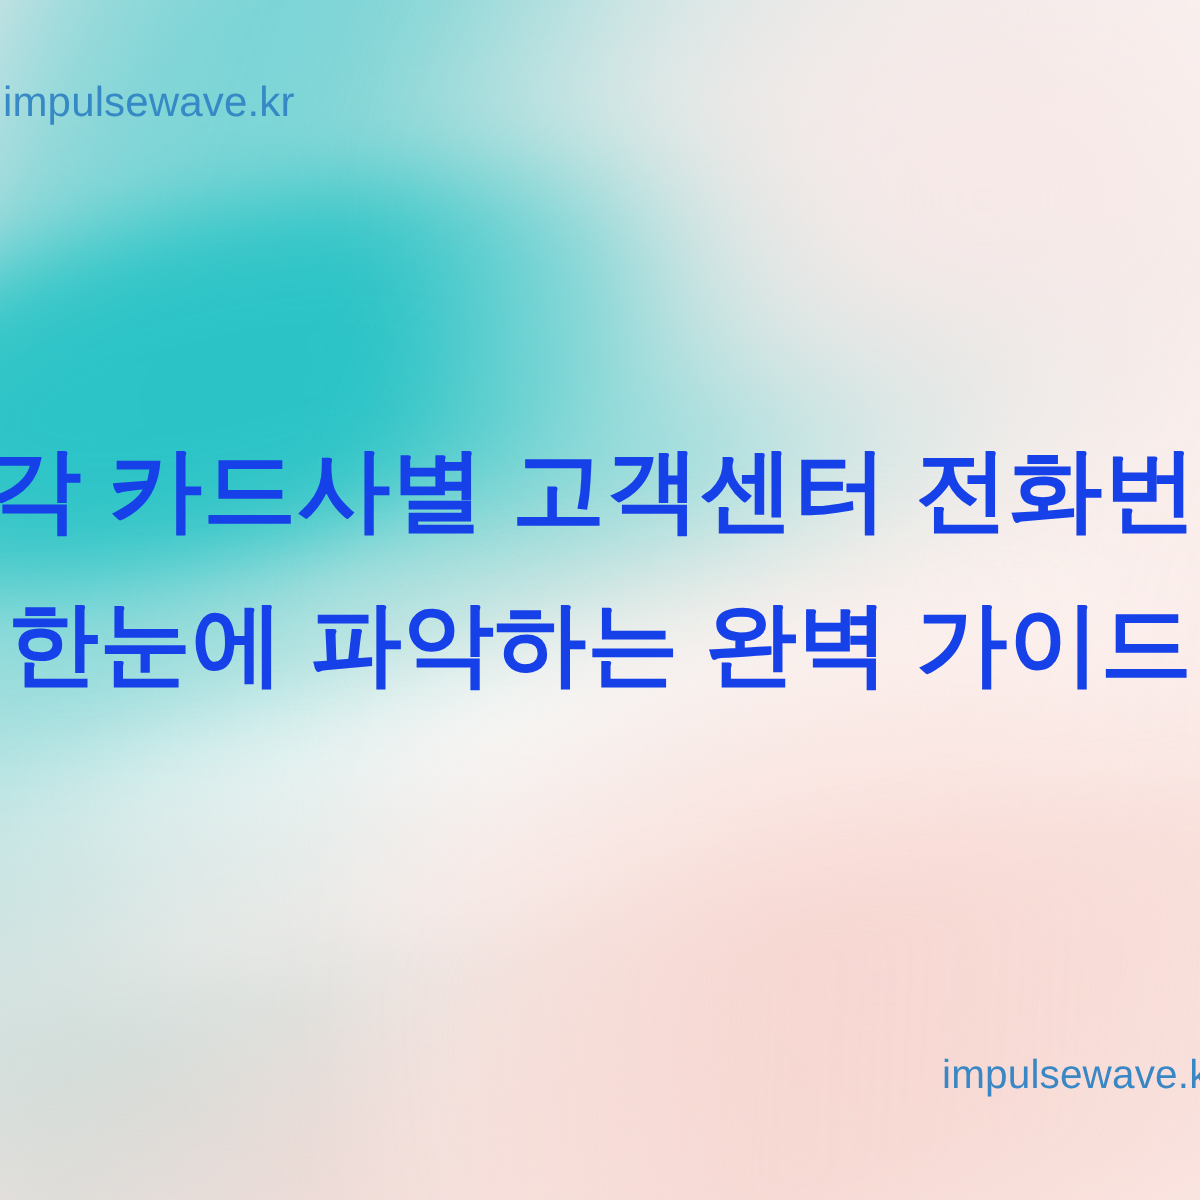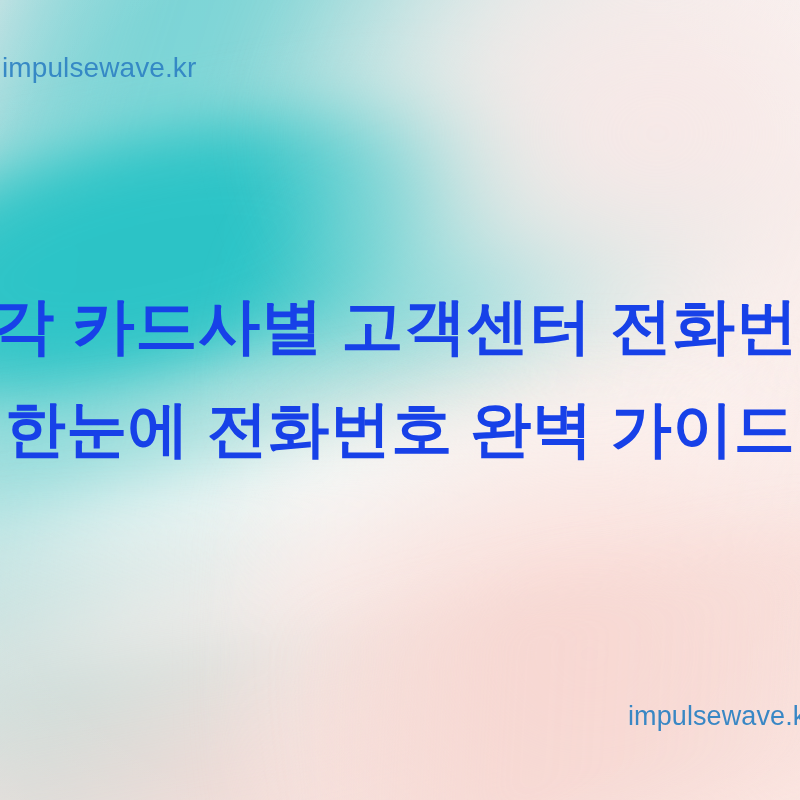--- a/index.html
+++ b/index.html
@@ -312,18 +312,18 @@
   <div class="bg-pink-low"></div>
   <div class="bg-pink-tr"></div>
   <div class="bg-pink-br"></div>
   <div class="bg-shade-br"></div>
   <div class="bg-layer bg-soften"></div>
 
   <div class="watermark watermark-top">impulsewave.kr</div>
 
   <div class="headline">
     <span class="headline-line headline-line-1">각 카드사별 고객센터 전화번호</span>
-    <span class="headline-line headline-line-2">한눈에 전화번호 완벽 가이드</span>
+    <span class="headline-line headline-line-2">한눈에 파악하는 완벽 가이드</span>
   </div>
 
   <div class="watermark watermark-bottom">impulsewave.kr</div>
 
 </div>
 
 </body></html>

